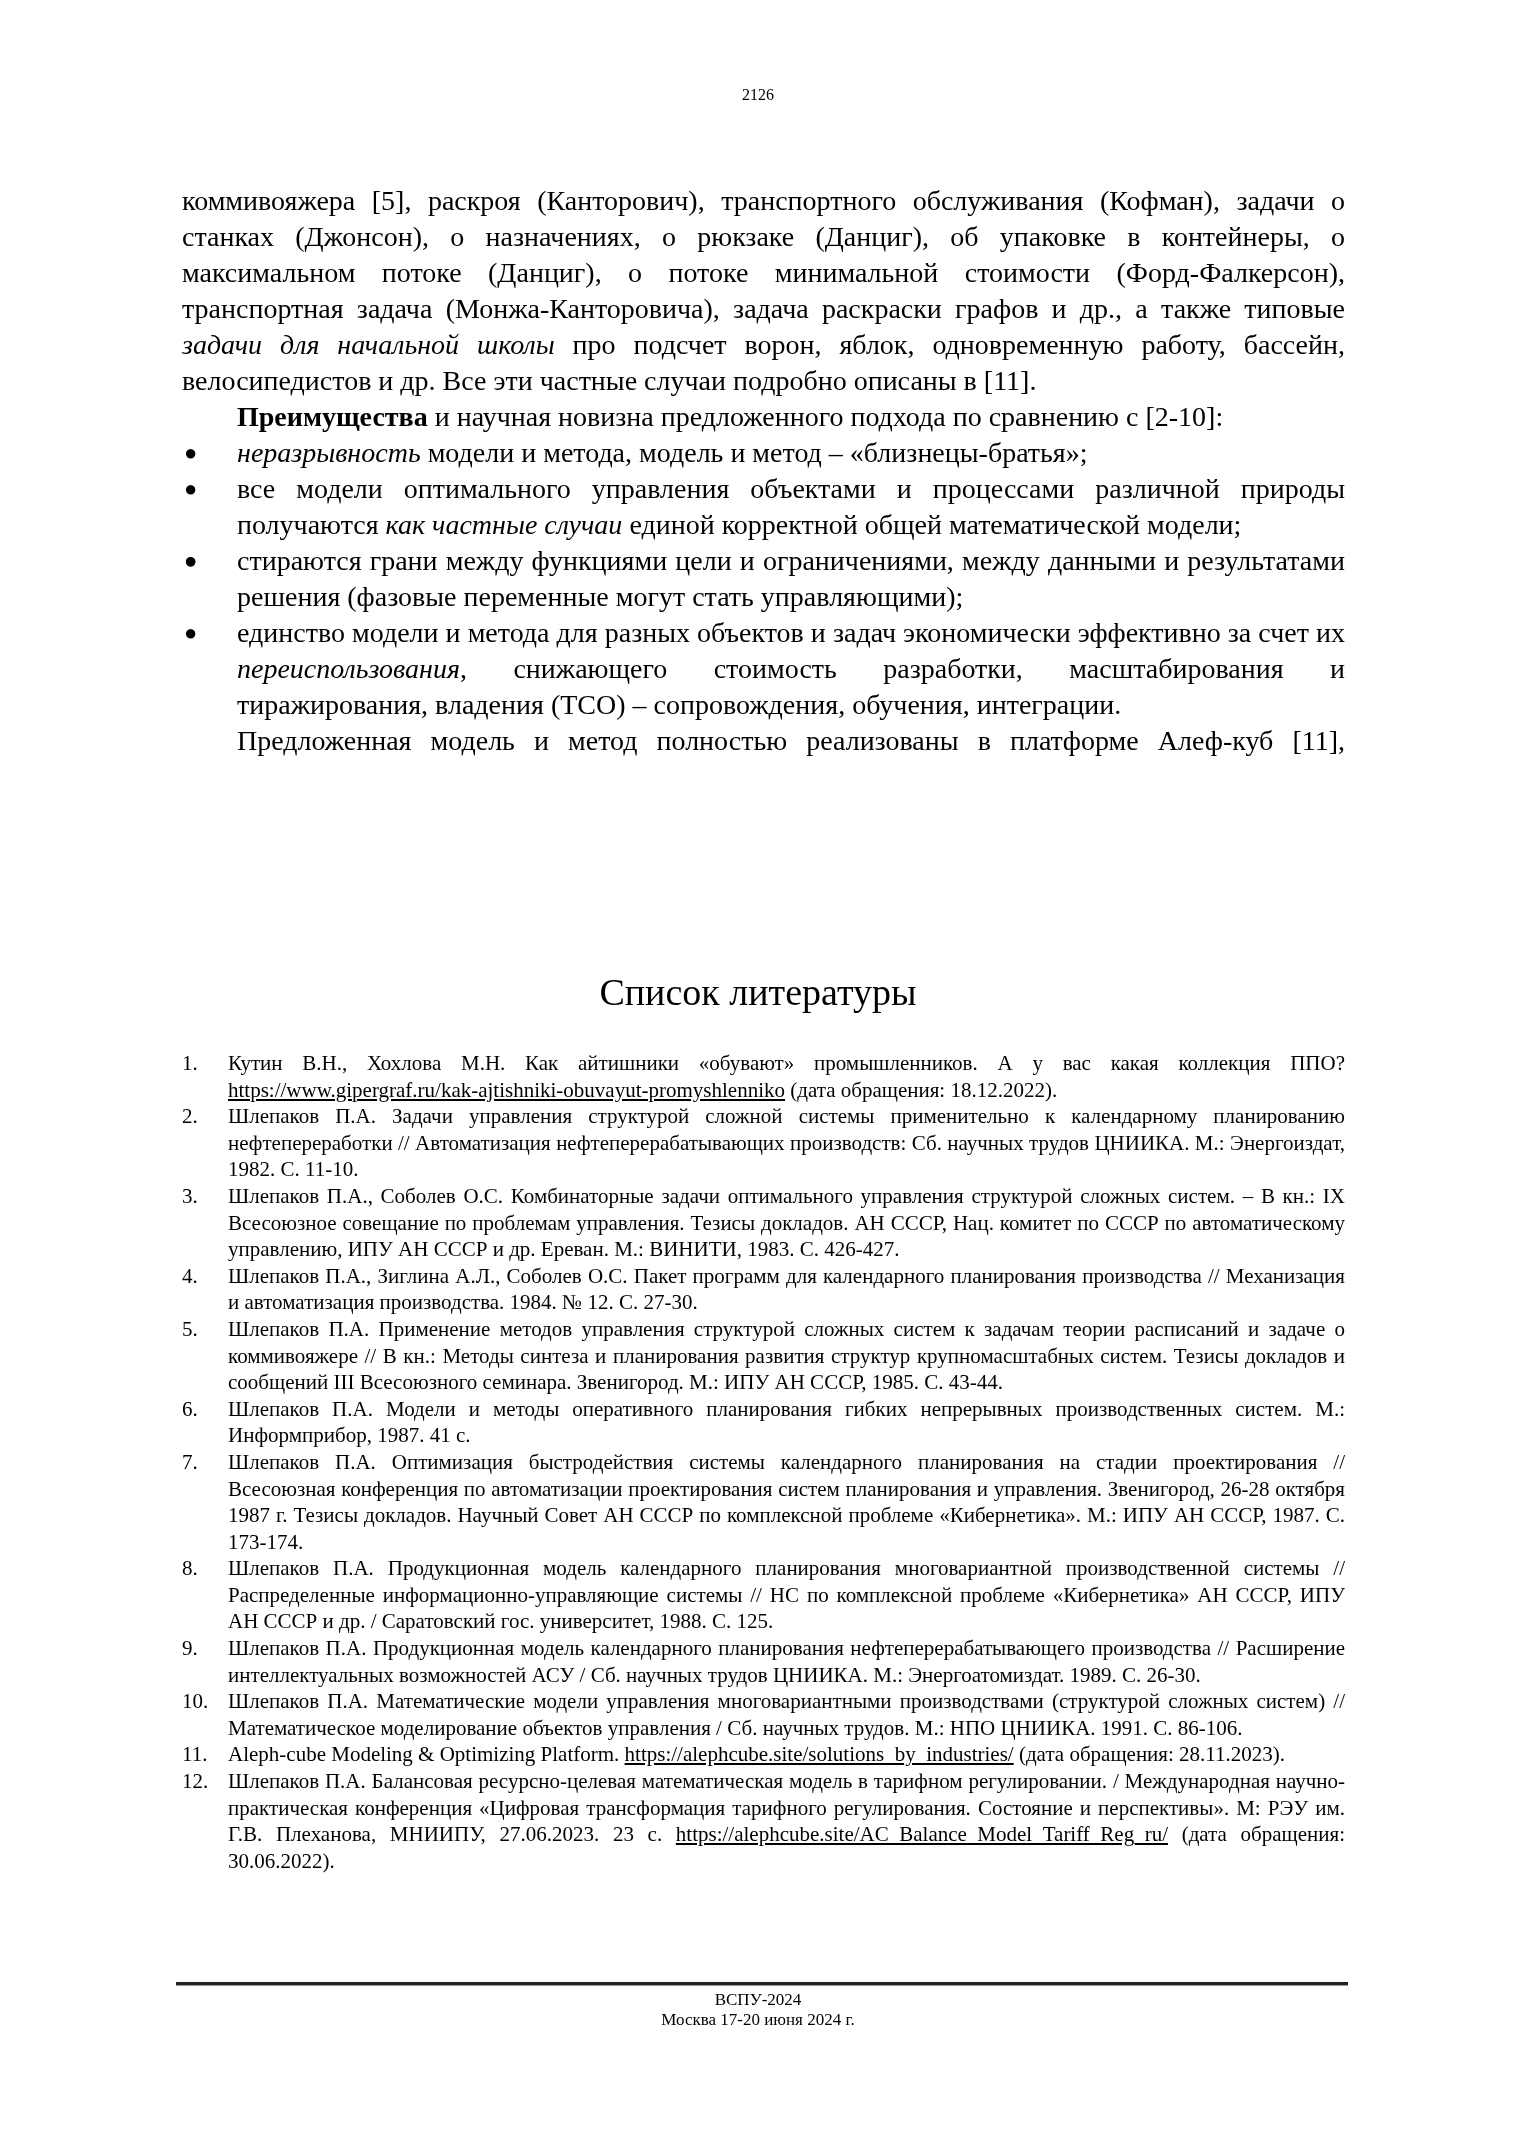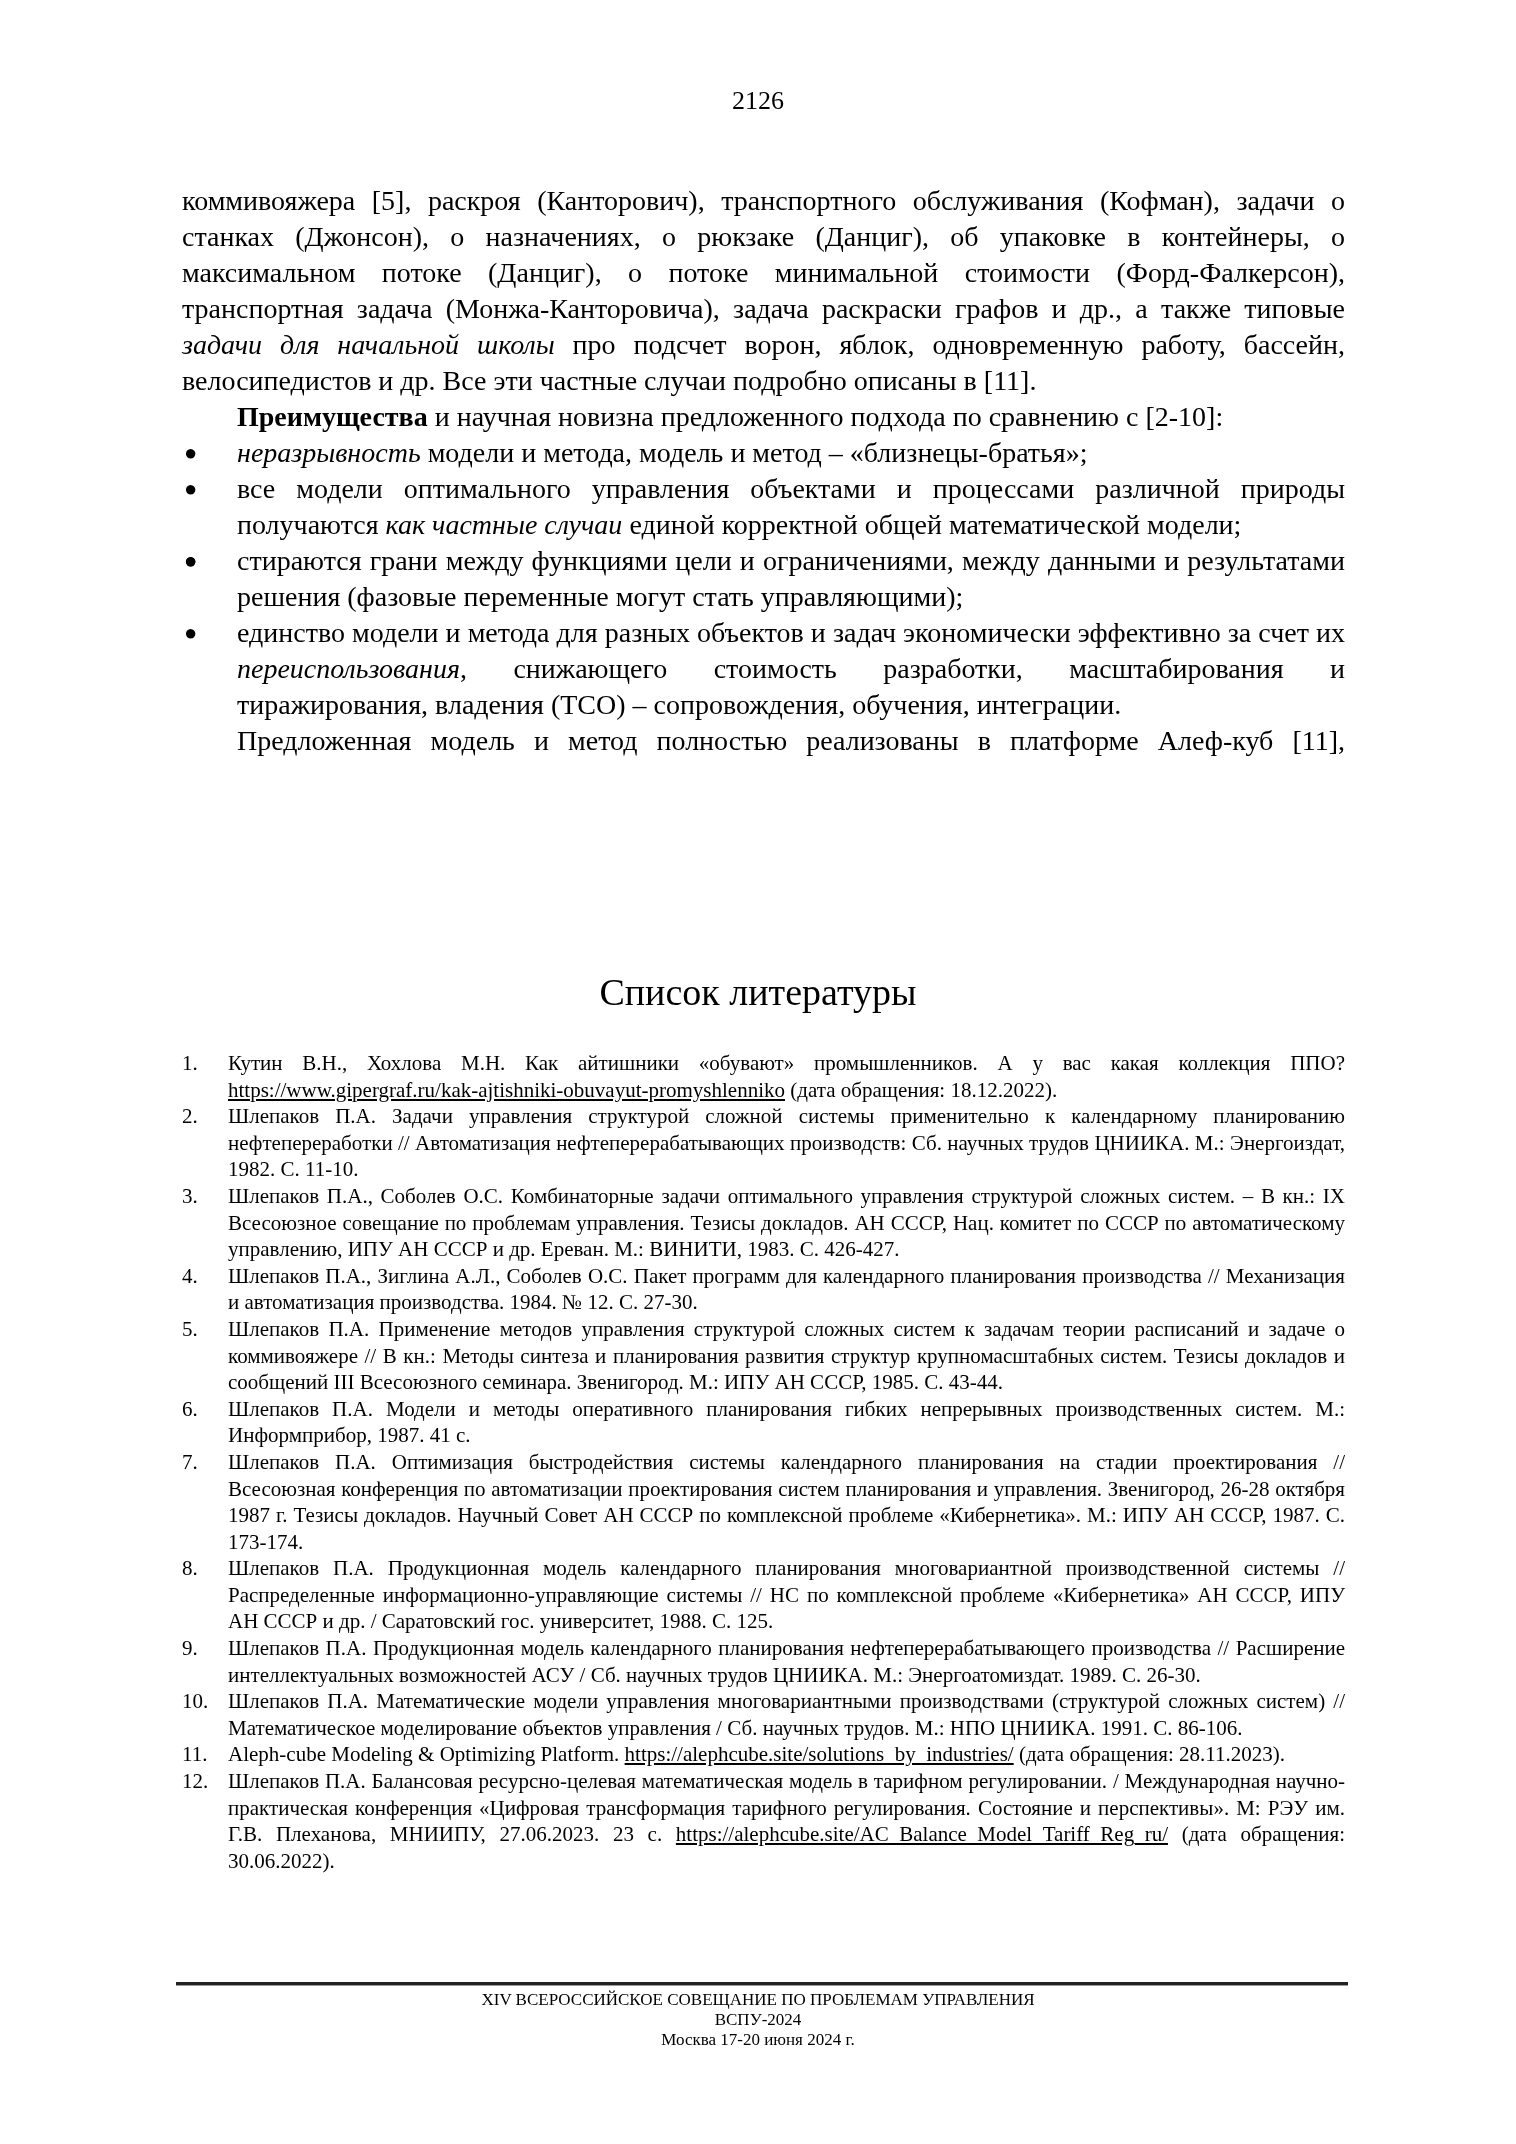--- a/index.html
+++ b/index.html
@@ -2,21 +2,21 @@
 <html><head>
 <meta charset="utf-8">
 <style>
   html, body { margin: 0; padding: 0; background: #ffffff; }
   body {
     width: 1516px; height: 2144px; position: relative; overflow: hidden;
     font-family: "Liberation Serif", "DejaVu Serif", serif; color: #000;
   }
   .page-number {
     position: absolute; top: 86px; left: 0; width: 1516px; text-align: center;
-    font-size: 26px;
+    font-size: 16px;
   }
   .body-text {
     position: absolute; top: 183px; left: 182px; width: 1163px;
     font-size: 28px; line-height: 36px; text-align: justify;
   }
   .body-text p { margin: 0; }
   .indent { text-indent: 55px; }
   .bullets { list-style: none; margin: 0; padding: 0; }
   .bullets li { position: relative; padding-left: 55px; }
   .bullets li .bullet {
@@ -72,16 +72,15 @@
   <li><span class="ref-num">7.</span><span><span>Шлепаков П.А. Оптимизация быстродействия системы календарного планирования на стадии проектирования // Всесоюзная конференция по автоматизации проектирования систем планирования и управления. Звенигород, 26-28 октября 1987 г. Тезисы докладов. Научный Совет АН СССР по комплексной проблеме «Кибернетика». М.: ИПУ АН СССР, 1987. С. 173-174.</span></span></li>
   <li><span class="ref-num">8.</span><span><span>Шлепаков П.А. Продукционная модель календарного планирования многовариантной производственной системы // Распределенные информационно-управляющие системы // НС по комплексной проблеме «Кибернетика» АН СССР, ИПУ АН СССР и др. / Саратовский гос. университет, 1988. С. 125.</span></span></li>
   <li><span class="ref-num">9.</span><span><span>Шлепаков П.А. Продукционная модель календарного планирования нефтеперерабатывающего производства // Расширение интеллектуальных возможностей АСУ / Сб. научных трудов ЦНИИКА. М.: Энергоатомиздат. 1989. С. 26-30.</span></span></li>
   <li><span class="ref-num">10.</span><span><span>Шлепаков П.А. Математические модели управления многовариантными производствами (структурой сложных систем) // Математическое моделирование объектов управления / Сб. научных трудов. М.: НПО ЦНИИКА. 1991. С. 86-106.</span></span></li>
   <li><span class="ref-num">11.</span><span><span>Aleph-cube Modeling &amp; Optimizing Platform. </span><a href="#">https://alephcube.site/solutions_by_industries/</a><span> (дата обращения: 28.11.2023).</span></span></li>
   <li><span class="ref-num">12.</span><span><span>Шлепаков П.А. Балансовая ресурсно-целевая математическая модель в тарифном регулировании. / Международная научно-практическая конференция «Цифровая трансформация тарифного регулирования. Состояние и перспективы». М: РЭУ им. Г.В. Плеханова, МНИИПУ, 27.06.2023. 23 с. </span><a href="#">https://alephcube.site/AC_Balance_Model_Tariff_Reg_ru/</a><span> (дата обращения: 30.06.2022).</span></span></li>
 </ol>
 
 <div class="footer-rule"></div>
 <div class="footer">
-  <div>XIV ВСЕРОССИЙСКОЕ СОВЕЩАНИЕ ПО ПРОБЛЕМАМ УПРАВЛЕНИЯ</div>
   <div>ВСПУ-2024</div>
   <div>Москва 17-20 июня 2024 г.</div>
 </div>
 
 </body></html>

